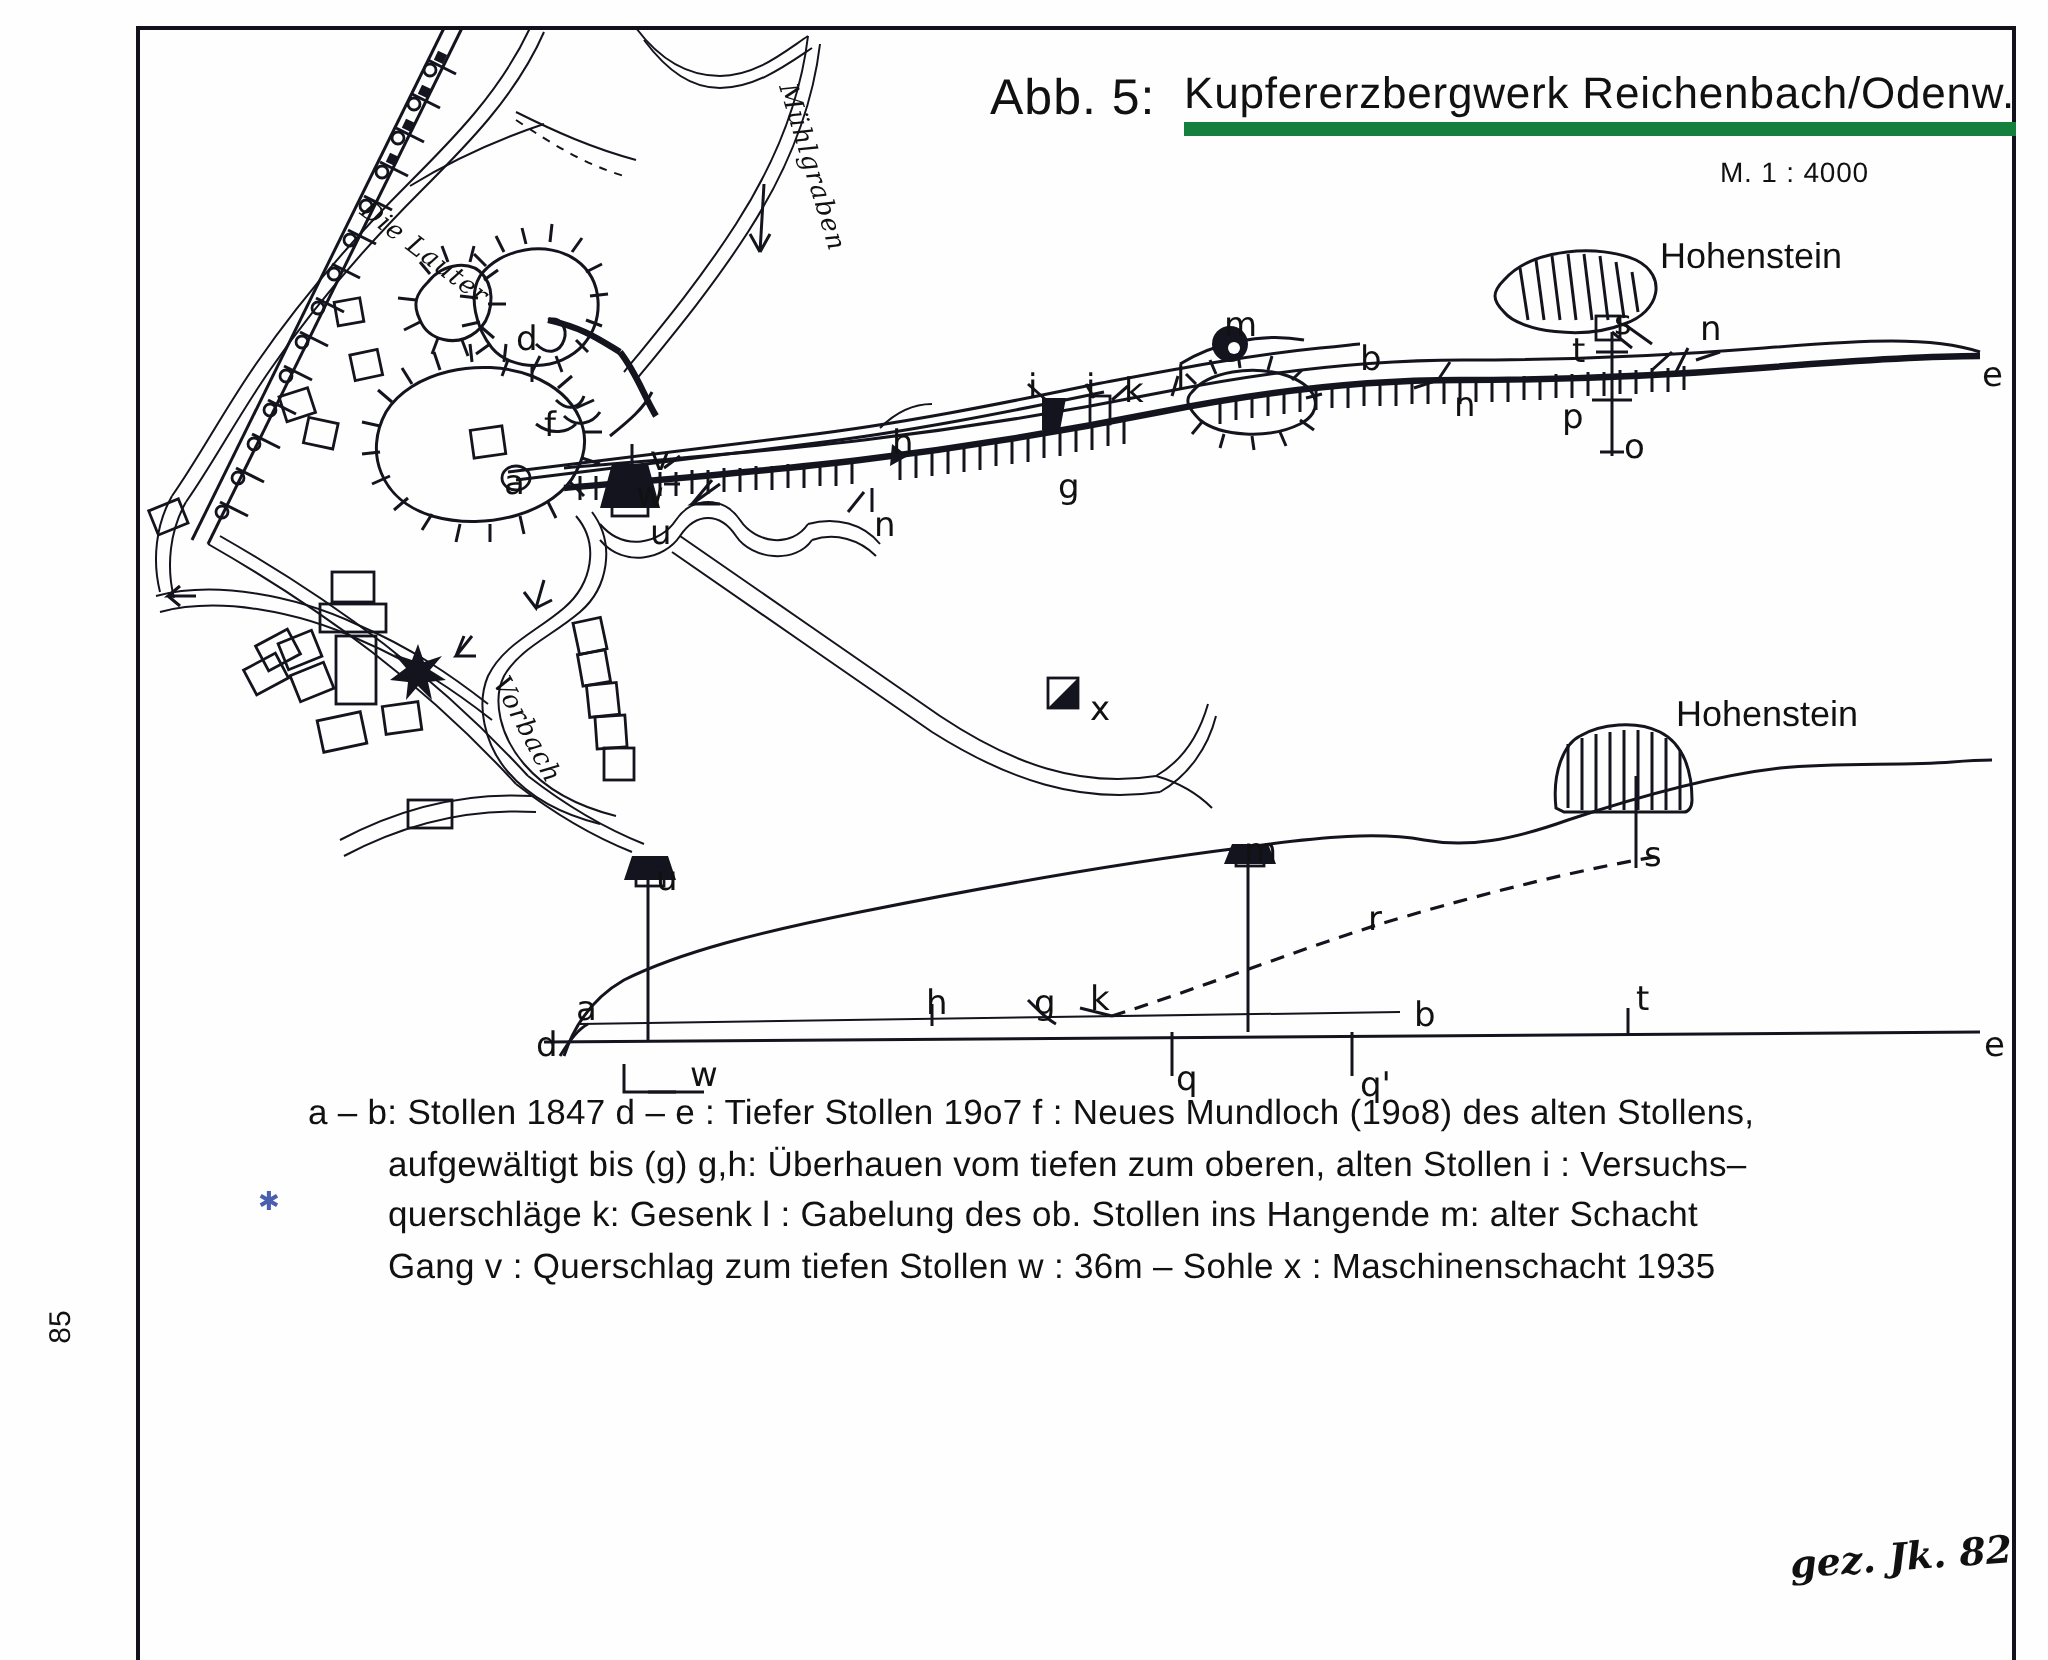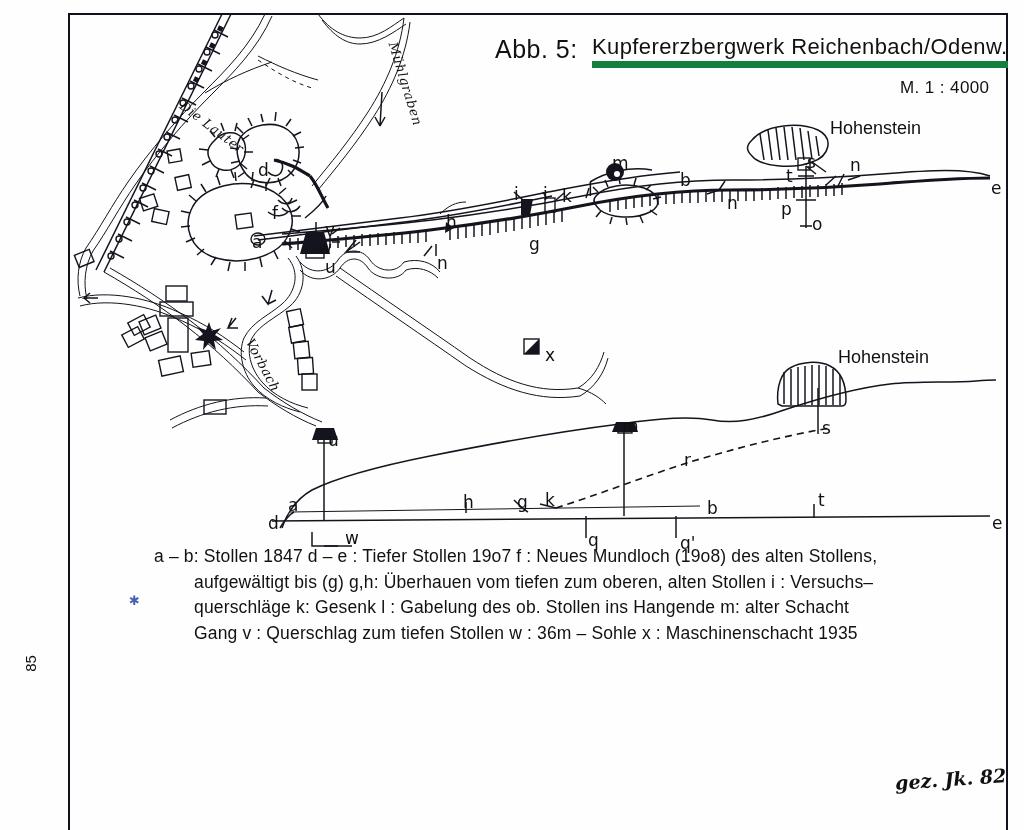--- a/index.html
+++ b/index.html
@@ -10,21 +10,21 @@
   
   #frame{position:absolute;left:68px;top:13px;width:940px;height:830px;
          border-left:2.5px solid #12121c;border-top:2px solid #12121c;
          border-right:2.5px solid #12121c;box-sizing:border-box;}
   .txt{position:absolute;white-space:nowrap;}
   
   #abb{left:495px;top:35px;font-size:25px;letter-spacing:.5px;}
   #maintitle{left:592px;top:34px;font-size:22px;letter-spacing:.4px;
              border-bottom:7px solid #15803d;padding-bottom:1px;}
   #subtitle{left:600px;top:78px;font-size:19px;letter-spacing:.4px;}
-  #scale{left:900px;top:78px;font-size:17px;letter-spacing:.4px;text-align:right;}
+  #scale{left:860px;top:78px;font-size:14px;letter-spacing:.4px;text-align:right;}
   #hohen1{left:830px;top:118px;font-size:18px;}
   #hohen2{left:838px;top:347px;font-size:18px;}
   
   .lbl{position:absolute;font-size:17px;font-family:"DejaVu Sans",sans-serif;}
   
   .stream{position:absolute;font-family:"DejaVu Serif",serif;font-style:italic;
           font-size:13px;letter-spacing:.6px;transform-origin:0 0;}
   
   #legend{position:absolute;left:112px;top:544px;width:880px;
           font-size:17.5px;line-height:25.5px;letter-spacing:.15px;margin-left:42px;}

